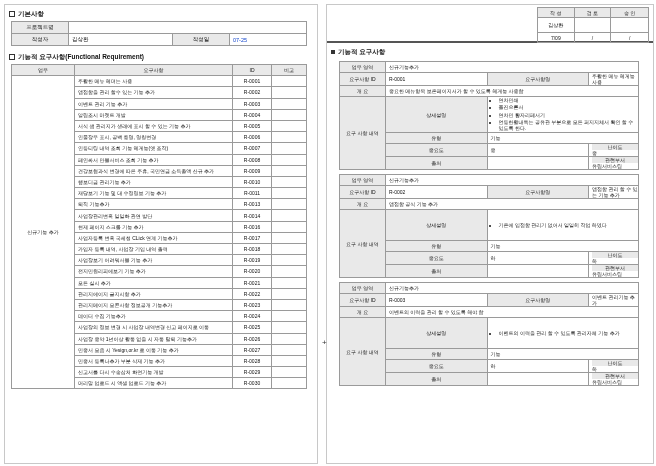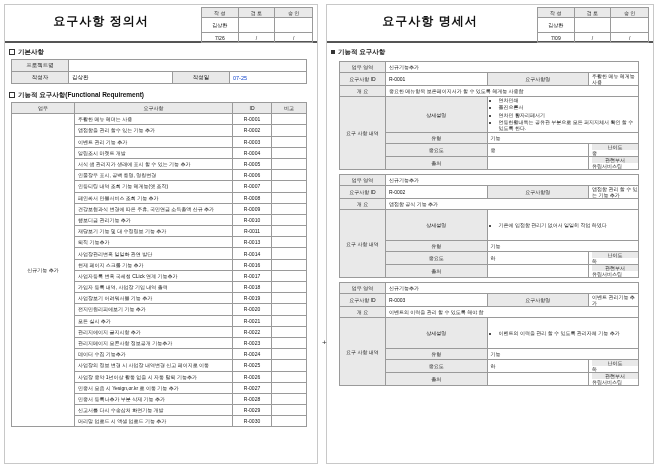--- a/index.html
+++ b/index.html
@@ -46,44 +46,20 @@
   .ul li{margin:0 0 1px 0;line-height:1.25;}
   .plus{position:absolute;left:322px;top:338px;font-size:8px;color:#333;}
 </style>
 </head>
 <body>
 
 <div class="page">
 
   <div class="doc docL">
 
-    <div class="titlebar">
-      <div class="ttl">요구사항 정의서</div>
-      <div class="approval">
-        <table>
-          <tbody>
-              <tr>
-            <td class="c hdr" style="width:33%">작 성</td>
-            <td class="c hdr" style="width:33%">검 토</td>
-            <td class="c hdr" style="width:34%">승 인</td>
-          </tr>
-          <tr class="row2">
-            <td class="c">김상환</td>
-            <td class="c"></td>
-            <td class="c"></td>
-          </tr>
-          <tr class="row3">
-            <td class="c">7/26</td>
-            <td class="c">/</td>
-            <td class="c">/</td>
-          </tr>
-        </tbody>
-          </table>
-      </div>
-    </div>
 
     <div class="secttl">
       <span class="sq"></span><span>기본사항</span>
     </div>
 
     <table class="basic" style="width:296px">
       <tbody>
           <tr>
         <td class="hdr c" style="width:56px">프로젝트명</td>
         <td class="l" colspan="3"></td>
@@ -252,21 +228,20 @@
             <td class="c">R-0030</td>
             <td class="c"></td>
           </tr>
         </tbody>
     </table>
   </div>
 
   <div class="doc docR">
 
     <div class="titlebar">
-      <div class="ttl">요구사항 명세서</div>
       <div class="approval">
         <table>
           <tbody>
               <tr>
             <td class="c hdr" style="width:33%">작 성</td>
             <td class="c hdr" style="width:33%">검 토</td>
             <td class="c hdr" style="width:34%">승 인</td>
           </tr>
           <tr class="row2">
             <td class="c">김상환</td>

